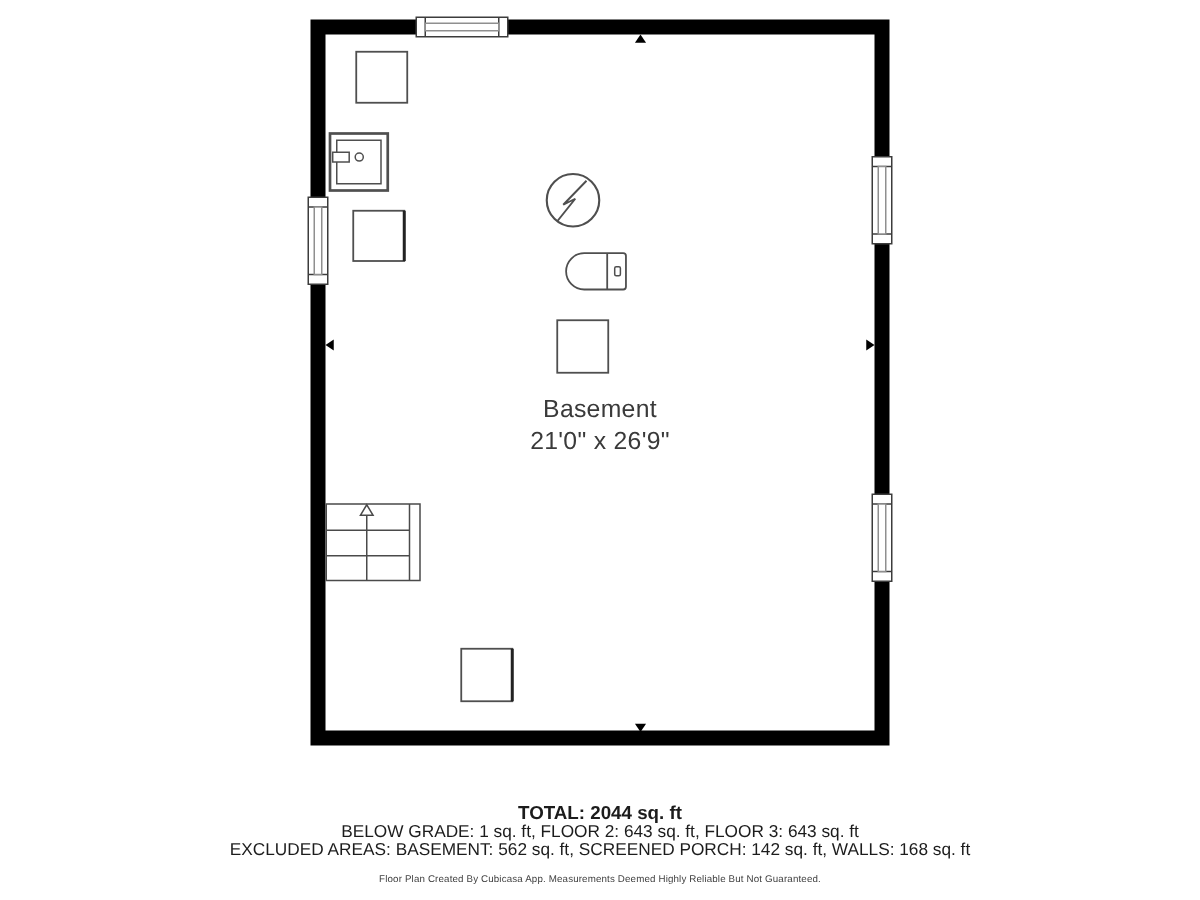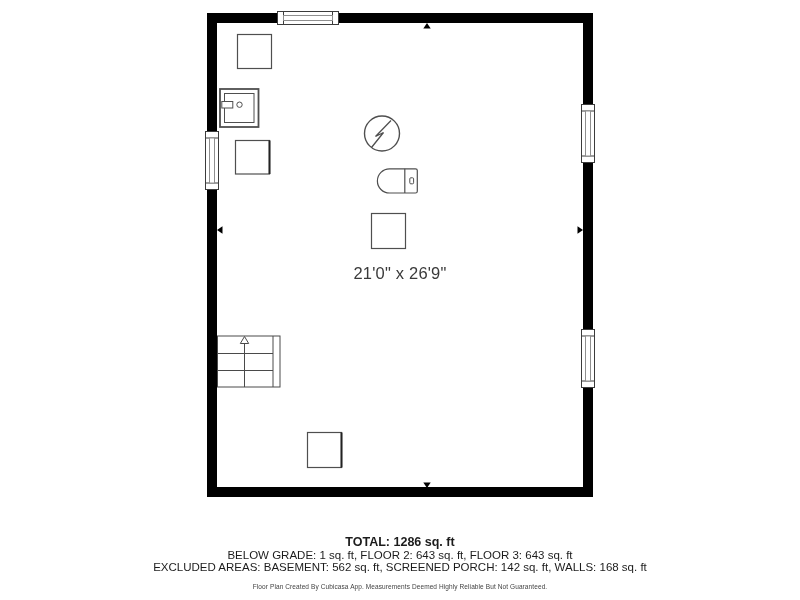--- a/index.html
+++ b/index.html
@@ -128,23 +128,24 @@
       <rect x="217.5" y="336" width="62.5" height="51" fill="#ffffff"></rect>
       <line x1="273" y1="336" x2="273" y2="387"></line>
       <line x1="217.5" y1="353.5" x2="273" y2="353.5"></line>
       <line x1="217.5" y1="370.5" x2="273" y2="370.5"></line>
       <line x1="244.5" y1="343.5" x2="244.5" y2="387"></line>
       <polygon points="244.5,336.5 240.3,343.5 248.7,343.5" fill="#ffffff"></polygon>
     </g>
   </svg>
 
   <div class="room-label">
+    <div>Basement</div>
     <div>21'0" x 26'9"</div>
   </div>
 
   <div class="footer">
-    <div class="total">TOTAL: 1286 sq. ft</div>
+    <div class="total">TOTAL: 2044 sq. ft</div>
     <div>BELOW GRADE: 1 sq. ft, FLOOR 2: 643 sq. ft, FLOOR 3: 643 sq. ft</div>
     <div>EXCLUDED AREAS: BASEMENT: 562 sq. ft, SCREENED PORCH: 142 sq. ft, WALLS: 168 sq. ft</div>
     <div class="disclaimer">Floor Plan Created By Cubicasa App. Measurements Deemed Highly Reliable But Not Guaranteed.</div>
   </div>
 
 </div>
 
 </body></html>

